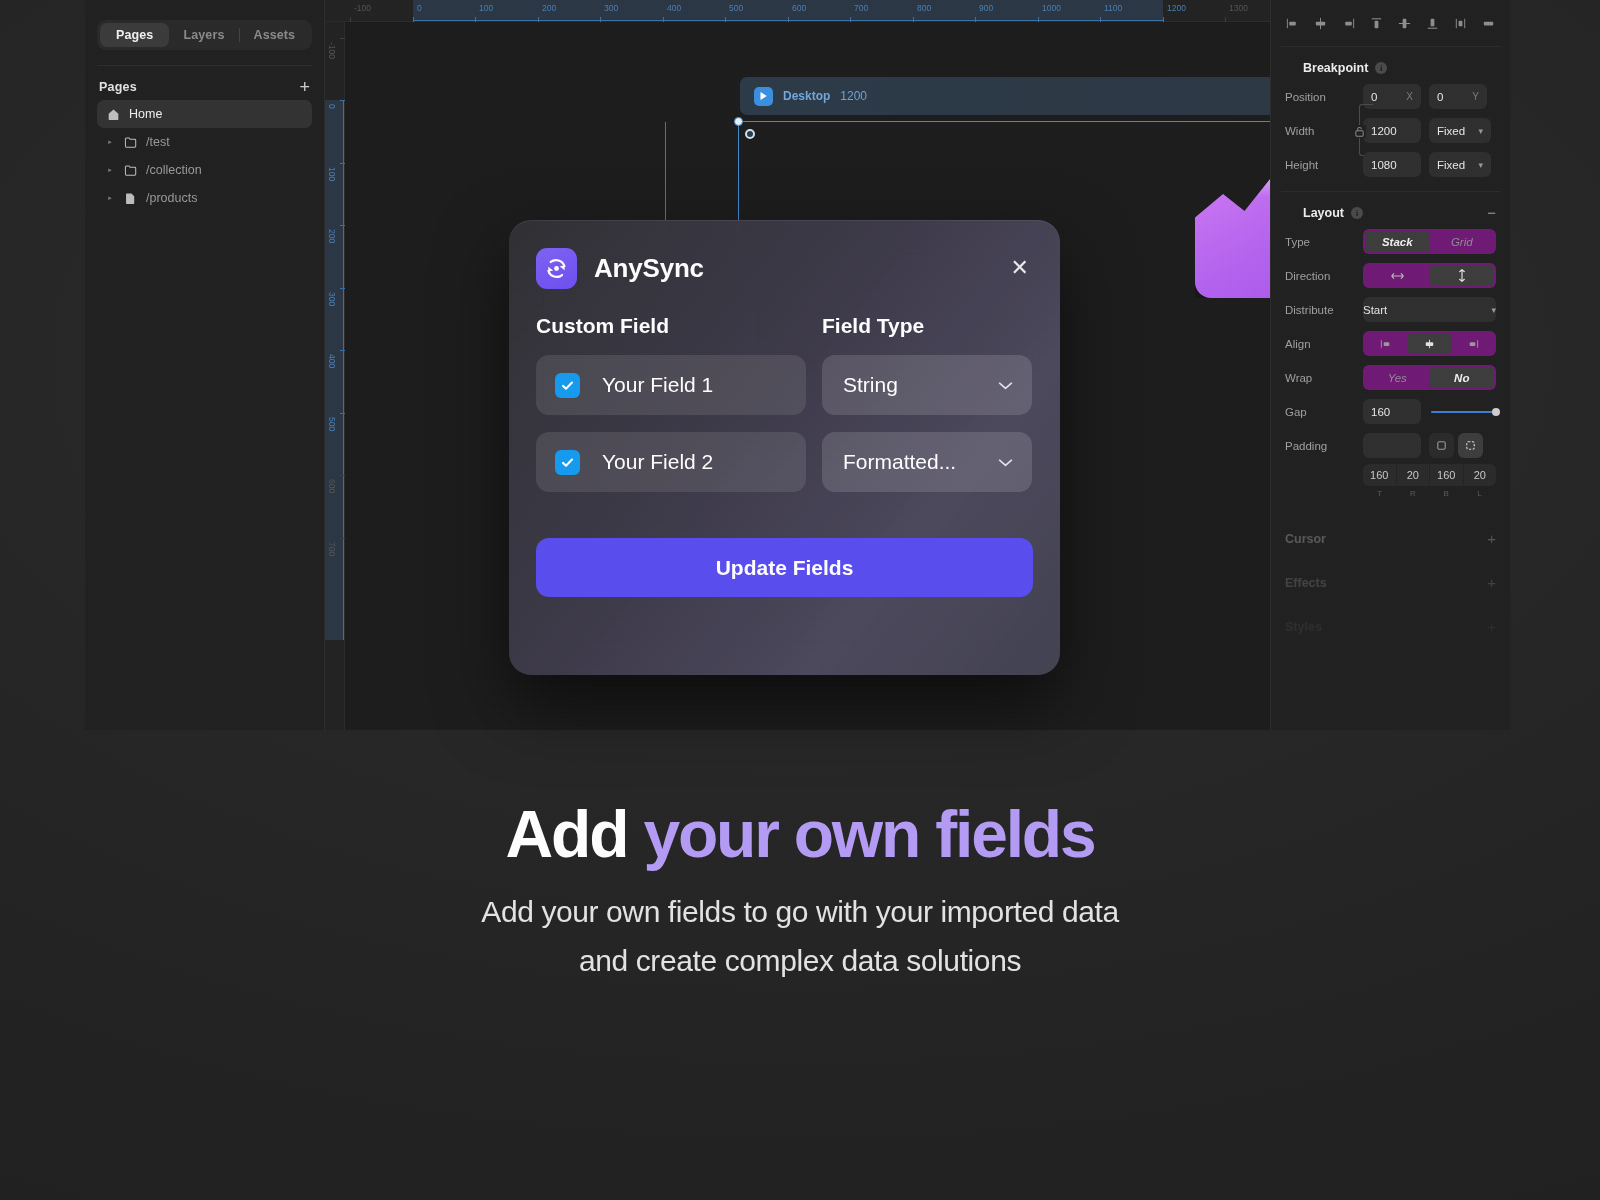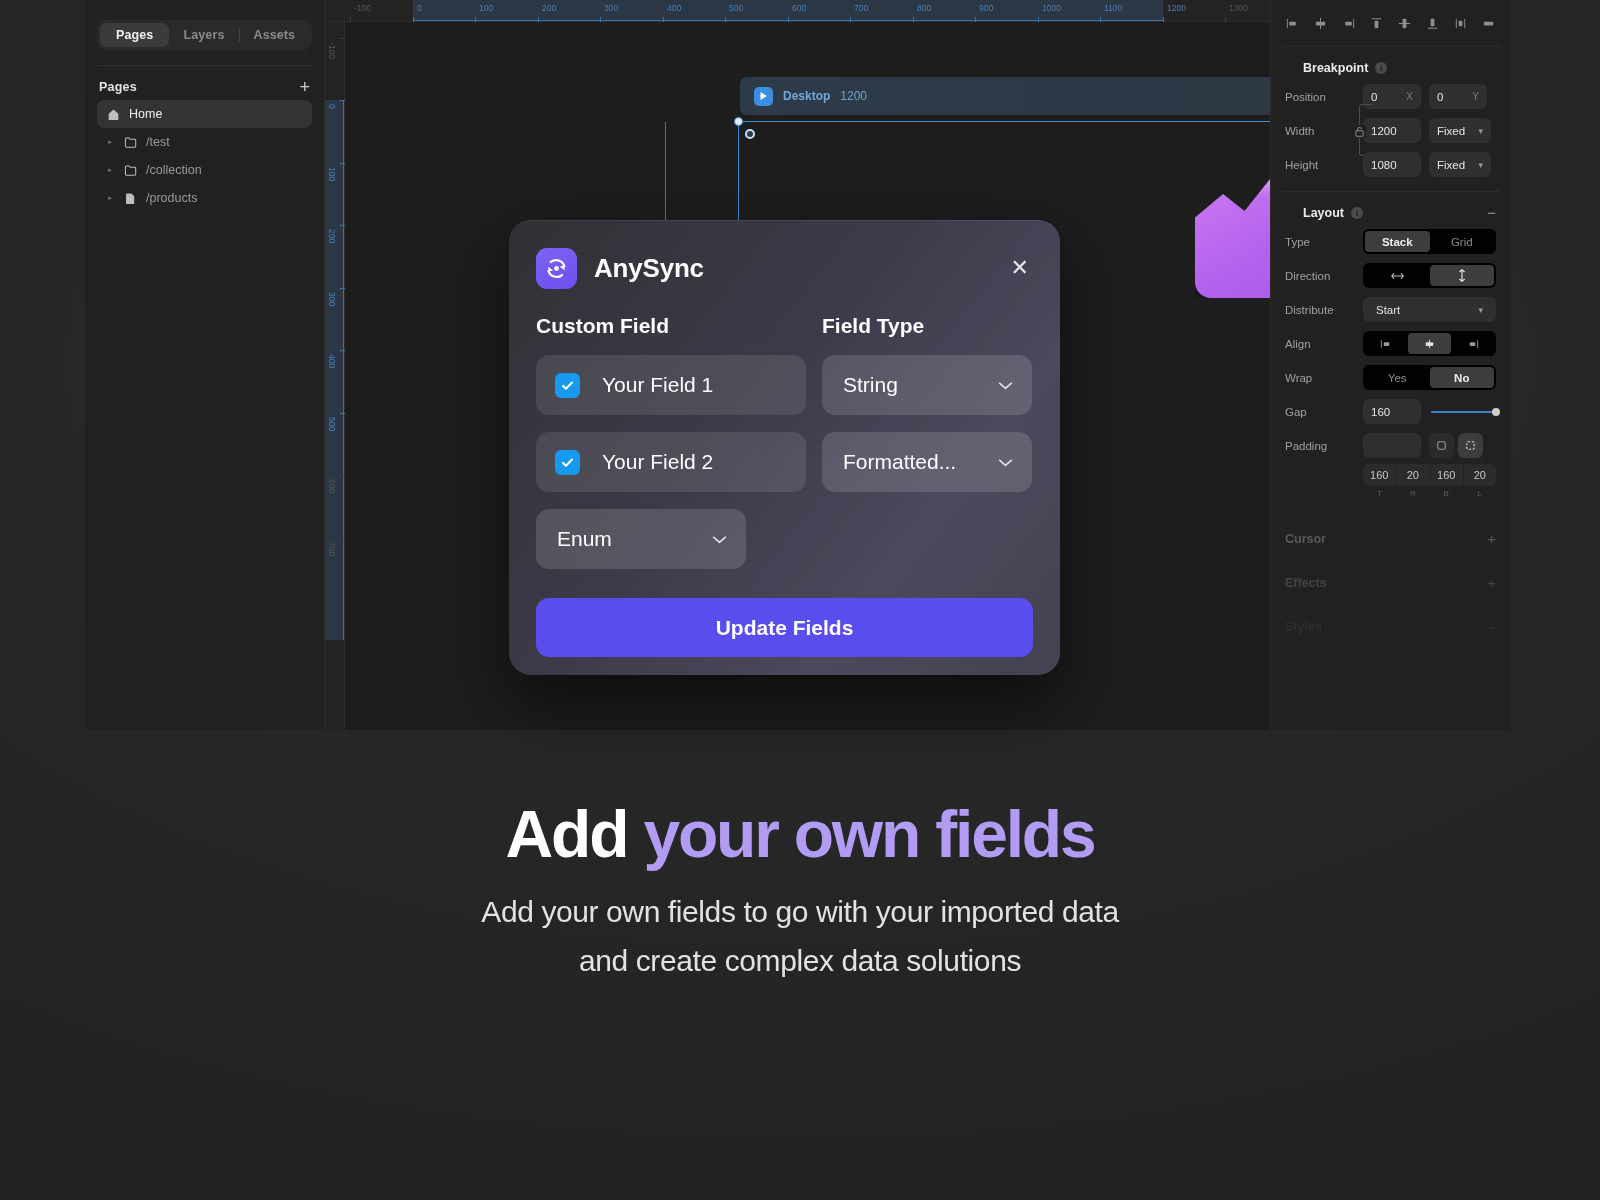--- a/index.html
+++ b/index.html
@@ -192,32 +192,32 @@
     display:flex; align-items:center; padding:0 8px;
     font-size:11.5px; color:#e8e8e8;
   }
   .field.num { width:58px; justify-content:flex-start; }
   .field .suffix { margin-left:auto; color:#7d7d7d; font-size:10px; }
   .field.sel { width:62px; justify-content:space-between; gap:4px; cursor:pointer; }
   .field.sel .chev { color:#9a9a9a; font-size:9px; }
   .gap8 { width:8px; flex:none; }
 
   .seg {
-    display:flex; background:#000000; border-radius:6px; height:25px; padding:2px; flex:1;
+    display:flex; background:#701a75; border-radius:6px; height:25px; padding:2px; flex:1;font-style:italic;
   }
   .seg-item {
     flex:1; display:flex; align-items:center; justify-content:center;
     font-size:11.5px; color:#8e8e8e; border-radius:4px; cursor:pointer;
   }
   .seg-item.active { background:#3d3d3d; color:#f0f0f0; font-weight:600; }
   .seg-item svg { display:block; }
 
   .wide-field {
     flex:1; background:#2f2f2f; border-radius:6px; height:25px;
-    display:flex; align-items:center; padding:0 13px; justify-content:space-between;
+    display:flex; align-items:center; padding:0 0; justify-content:space-between;
     font-size:11.5px; color:#e5e5e5; cursor:pointer;
   }
 
   .lock-bracket {
     position:absolute; left:74px; top:-14px; width:14px; height:52px;
     border:1px solid #4c4c4c; border-right:none; border-radius:3px 0 0 3px;
   }
   .lock-icon {
     position:absolute; left:68px; top:7px; width:13px; height:13px;
     background:#212121; display:flex; align-items:center; justify-content:center; color:#8a8a8a;
@@ -832,28 +832,20 @@
         <span class="txt">Formatted...</span>
         <span class="chev">
           <svg width="17" height="11" viewBox="0 0 18 12">
               <path d="M2.5 3.5 9 9.2 15.5 3.5" fill="none" stroke="currentColor" stroke-width="1.7" stroke-linecap="round" stroke-linejoin="round"></path>
             </svg>
         </span>
       </span>
     </div>
 
     <div class="frow">
-      <span class="ftype">
-        <span class="txt">Enum</span>
-        <span class="chev">
-          <svg width="17" height="11" viewBox="0 0 18 12">
-              <path d="M2.5 3.5 9 9.2 15.5 3.5" fill="none" stroke="currentColor" stroke-width="1.7" stroke-linecap="round" stroke-linejoin="round"></path>
-            </svg>
-        </span>
-      </span>
     </div>
 
     <button class="update-btn">Update Fields</button>
   </div>
 
   <div id="hero">
     <div id="headline">
       <span>Add </span><span class="accent">your own fields</span>
     </div>
     <div id="subtitle">

